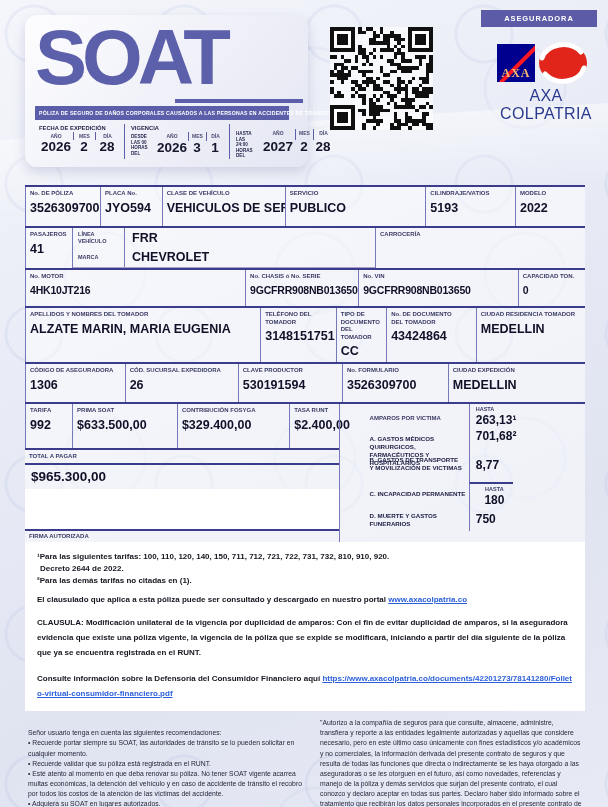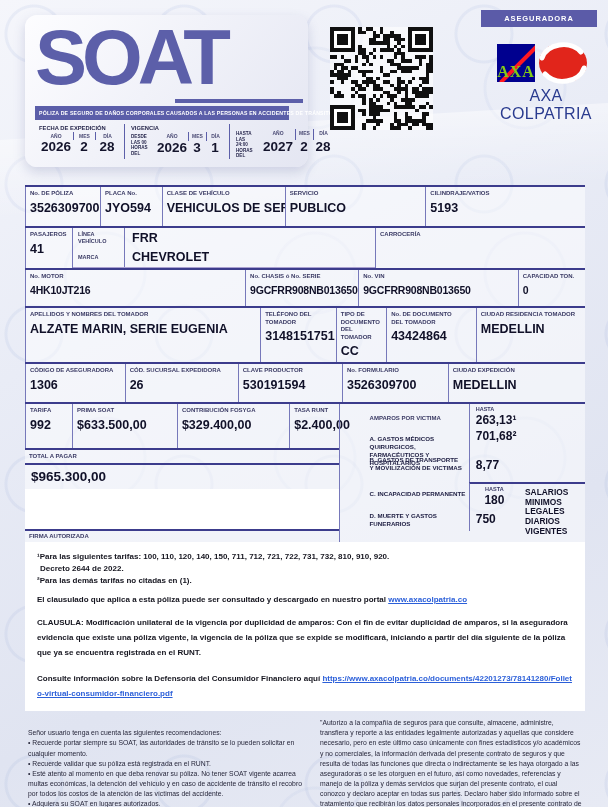--- a/index.html
+++ b/index.html
@@ -33,22 +33,22 @@
   .dgrid{display:grid;grid-template-columns:34px 22px 24px;}
   .dh{font-size:5px;color:#4a4a74;font-weight:bold;text-align:center;padding:1px 0;}
   .dh.sep{border-left:1px solid #5c5fa9;}
   .dv{font-size:13.5px;font-weight:bold;color:#14142c;text-align:center;line-height:1.1;}
   .qr{position:absolute;left:330px;top:27px;width:103px;height:103px;}
   .qr svg{width:100%;height:100%;}
   .badge{position:absolute;left:481px;top:10px;width:116px;height:17px;background:#5b5ba8;color:#fff;
     font-size:7.5px;font-weight:bold;letter-spacing:.9px;display:flex;align-items:center;justify-content:center;}
   .axa-sq{position:absolute;left:497px;top:44px;width:38px;height:38px;background:#00008f;overflow:hidden;}
   .axa-diag{position:absolute;left:-6px;top:14px;width:64px;height:3.5px;background:#ff1721;transform:rotate(-45deg);}
-  .axa-t{position:absolute;bottom:1px;width:100%;text-align:center;color:#84cc16;
-    font-family:"Liberation Serif",serif;font-weight:bold;font-size:16px;letter-spacing:1px;}
+  .axa-t{position:absolute;bottom:1px;width:100%;text-align:center;color:#fdba74;
+    font-family:"Liberation Serif",serif;font-weight:bold;font-size:12px;letter-spacing:1px;}
   .swirl{position:absolute;left:538px;top:42px;width:50px;height:42px;}
   .brand{position:absolute;left:490px;top:87px;width:112px;text-align:center;font-size:16px;color:#2a3b8f;letter-spacing:.4px;}
 
   
   .form{position:absolute;left:25px;top:185px;width:560px;}
   .frow{display:grid;border-bottom:2px solid #3c3c8c;background:rgba(255,255,255,.5);}
   .frow.first{border-top:2px solid #3c3c8c;}
   .c{border-left:1.5px solid #7678ba;padding:3px 4px 4px;overflow:hidden;}
   .lbl{display:block;font-size:6px;font-weight:bold;color:#3a3a64;line-height:1.25;white-space:pre-line;}
   .val{display:block;font-size:12.5px;font-weight:bold;color:#101028;margin-top:3px;white-space:nowrap;}
@@ -499,20 +499,24 @@
           <span class="val">VEHICULOS DE SERVIC</span>
         </div>
       <div class="c">
           <span class="lbl">SERVICIO</span>
           <span class="val">PUBLICO</span>
         </div>
       <div class="c">
           <span class="lbl">CILINDRAJE/VATIOS</span>
           <span class="val">5193</span>
         </div>
+      <div class="c">
+          <span class="lbl">MODELO</span>
+          <span class="val">2022</span>
+        </div>
     </div>
 
     <div class="r2">
       <div class="c pas">
           <span class="lbl">PASAJEROS</span>
           <span class="val">41</span>
         </div>
       <div class="marca-wrap">
         <div class="mrow">
             <span class="mlbl">LÍNEA
@@ -545,21 +549,21 @@
         </div>
       <div class="c">
           <span class="lbl">CAPACIDAD TON.</span>
           <span class="val">0</span>
         </div>
     </div>
 
     <div class="frow r4">
       <div class="c">
           <span class="lbl">APELLIDOS Y NOMBRES DEL TOMADOR</span>
-          <span class="val">ALZATE MARIN, SERIE EUGENIA</span>
+          <span class="val">ALZATE MARIN, MARIA EUGENIA</span>
         </div>
       <div class="c">
           <span class="lbl">TELÉFONO DEL TOMADOR</span>
           <span class="val">3148151751</span>
         </div>
       <div class="c">
           <span class="lbl">TIPO DE DOCUMENTO
 DEL TOMADOR</span>
           <span class="val">CC</span>
         </div>
@@ -639,25 +643,20 @@
 Y MOVILIZACIÓN DE VICTIMAS</div>
         <div class="cov-val cov-b-val">
           <div class="amt">8,77</div>
         </div>
 
         <div class="cov-name cov-c-name">C. INCAPACIDAD PERMANENTE</div>
         <div class="cov-val cov-c-val rule-top">
           <div class="hasta">HASTA</div>
           <div class="amt">180</div>
         </div>
-        <div class="unit smldv rule-top">SALARIOS
-MINIMOS
-LEGALES
-DIARIOS
-VIGENTES</div>
 
         <div class="cov-name cov-d-name">D. MUERTE Y GASTOS FUNERARIOS</div>
         <div class="cov-val cov-d-val">
           <div class="amt">750</div>
         </div>
       </div>
     </div>
 
     <div class="notes">
       <div class="note-line">¹Para las siguientes tarifas: 100, 110, 120, 140, 150, 711, 712, 721, 722, 731, 732, 810, 910, 920.</div>

